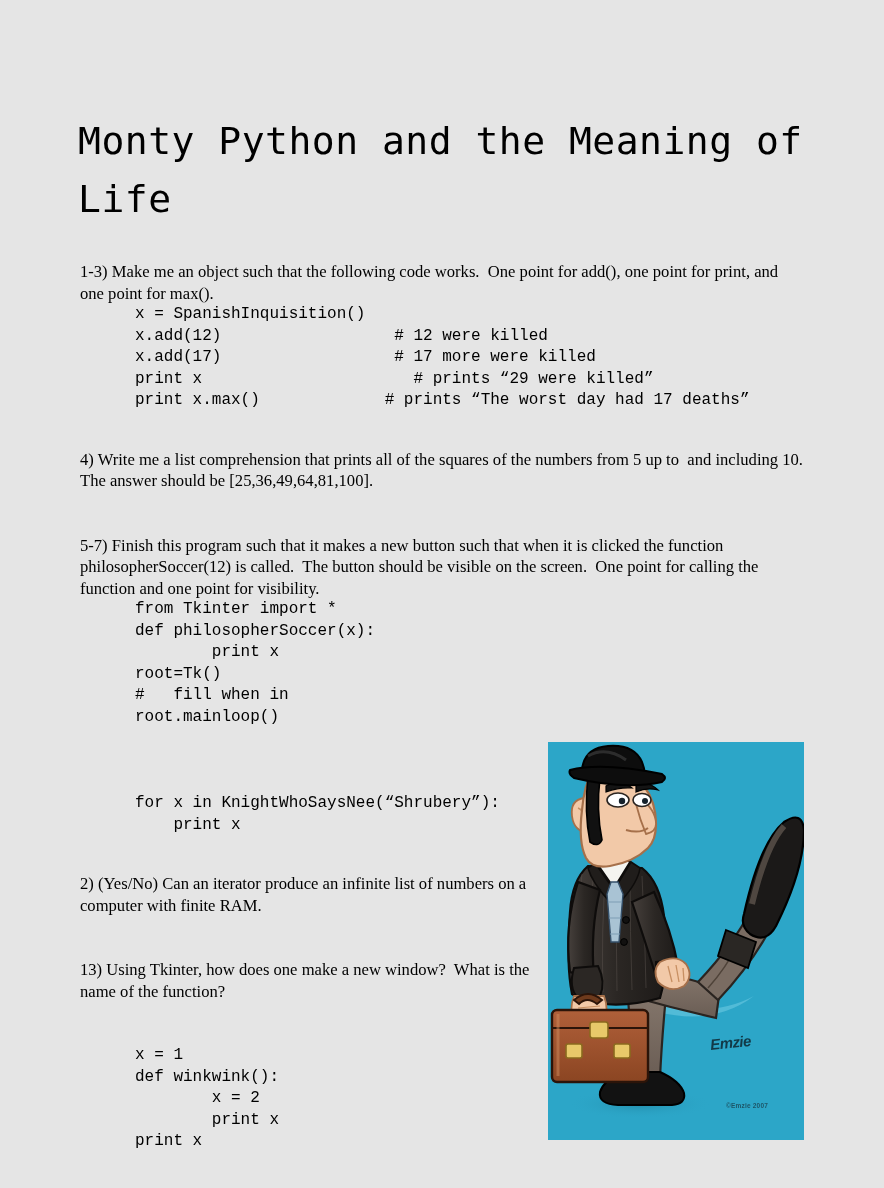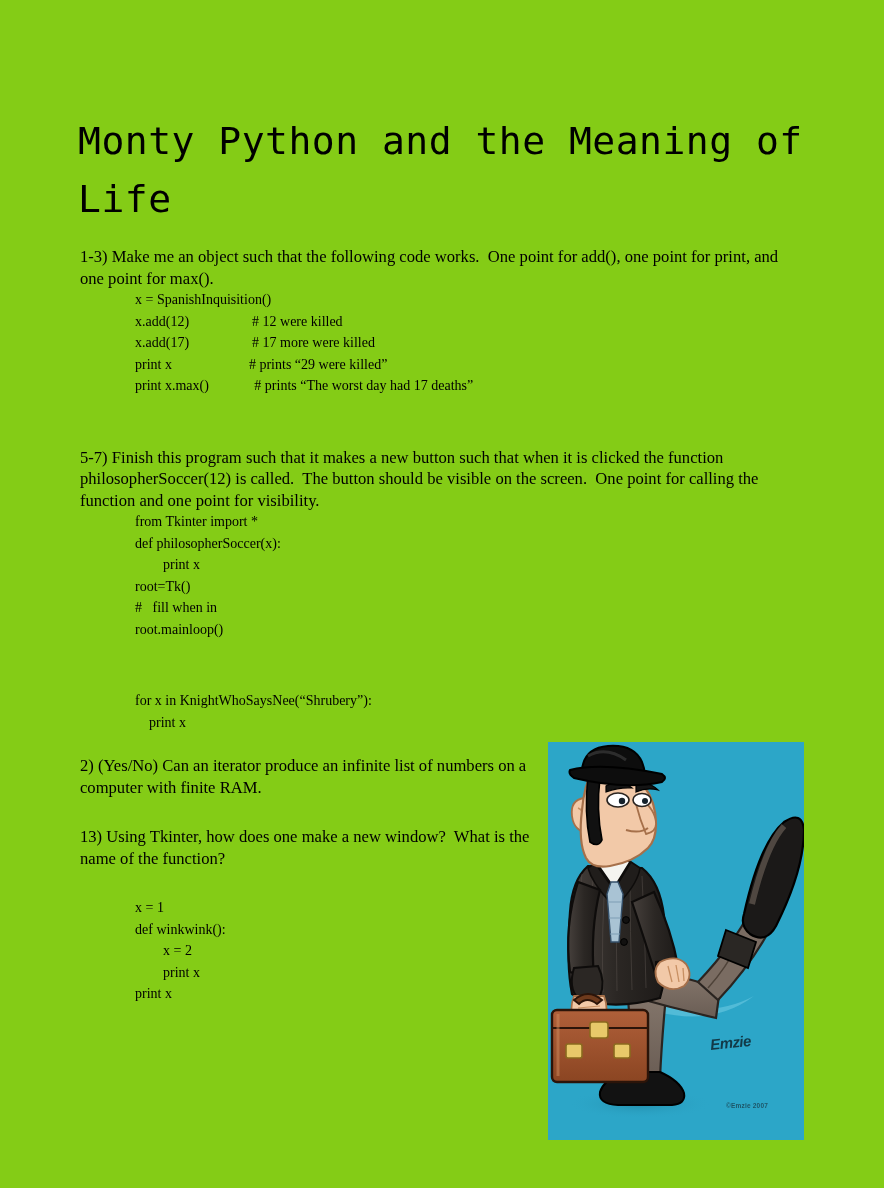--- a/index.html
+++ b/index.html
@@ -13,21 +13,21 @@
     position: relative;
     font-family: "Liberation Serif", serif;
     color: #000000;
     overflow: hidden;
   }
   .page {
     position: absolute;
     left: 0; top: 0;
     width: 884px;
     height: 1188px;
-    background: #84cc16;
+    background: #e5e5e5;
   }
 
   
   .doc-title {
     position: absolute;
     left: 78px;
     top: 112px;
     width: 730px;
     font-family: "DejaVu Sans Mono", "Liberation Mono", monospace;
     font-size: 38px;
@@ -43,33 +43,34 @@
     position: absolute;
     left: 0;
     top: 246px;
     width: 884px;
   }
   .qblock {
     position: relative;
     padding: 0 78px 0 80px;
     font-size: 16.6px;
     line-height: 21.5px;
+    margin-top: 15px;
   }
   .qblock.narrow {
     padding-right: 340px;
   }
   .qtext {
     white-space: pre-wrap;
     text-align: left;
   }
   .code {
     white-space: pre;
     margin: 0;
-    font-family: Liberation Serif, serif;
-    font-size: 14px;
+    font-family: Liberation Mono, monospace;
+    font-size: 16px;
     line-height: 21.5px;
     padding-left: 55px;
   }
   .spacer-md { height: 22px; }
   .spacer-lg { height: 28px; }
 
   
   .cartoon {
     position: absolute;
     left: 548px;
@@ -116,20 +117,23 @@
       <div class="qtext">1-3) Make me an object such that the following code works.  One point for add(), one point for print, and one point for max().</div>
       <pre class="code">x = SpanishInquisition()
 x.add(12)                  # 12 were killed
 x.add(17)                  # 17 more were killed
 print x                      # prints “29 were killed”
 print x.max()             # prints “The worst day had 17 deaths”</pre>
     </div>
 
     <div class="spacer-md"></div>
 
+    <div class="qblock">
+      <div class="qtext">4) Write me a list comprehension that prints all of the squares of the numbers from 5 up to  and including 10.  The answer should be [25,36,49,64,81,100].</div>
+    </div>
 
     <div class="spacer-lg"></div>
 
     <div class="qblock">
       <div class="qtext">5-7) Finish this program such that it makes a new button such that when it is clicked the function philosopherSoccer(12) is called.  The button should be visible on the screen.  One point for calling the function and one point for visibility.</div>
       <pre class="code">from Tkinter import *
 def philosopherSoccer(x):
         print x
 root=Tk()
 #   fill when in

